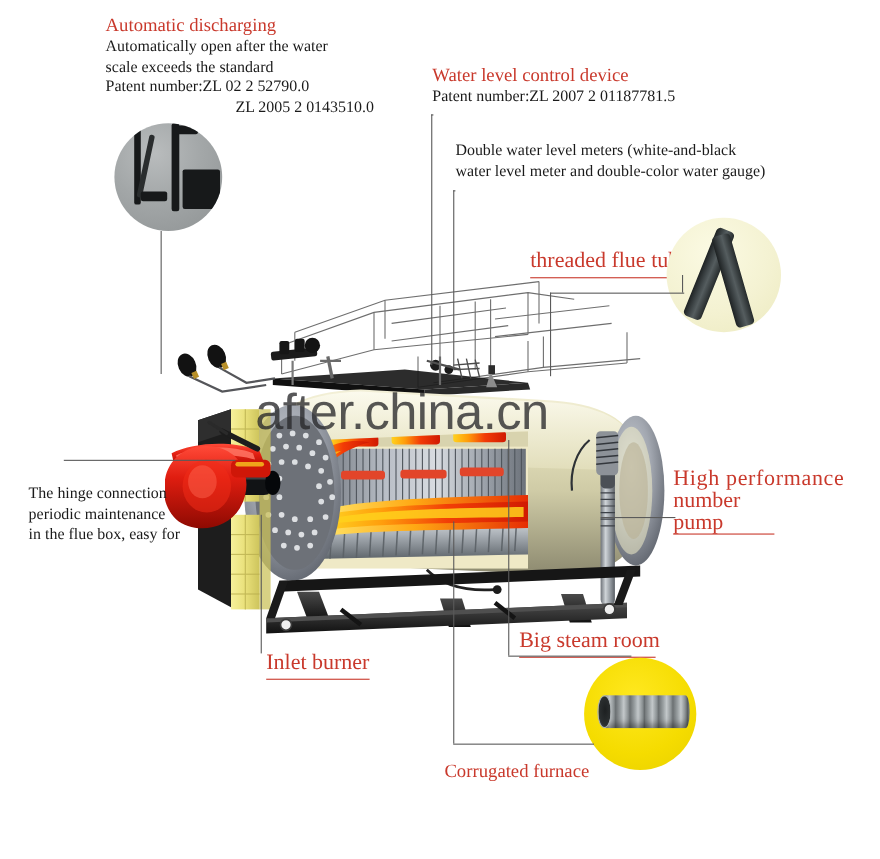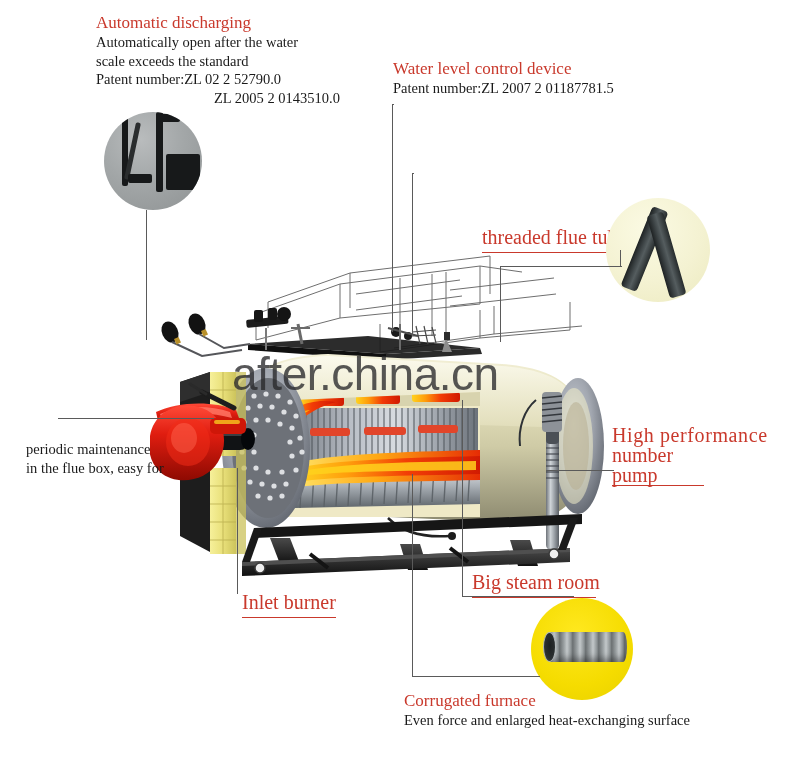--- a/index.html
+++ b/index.html
@@ -494,34 +494,39 @@
   <div class="lead v" style="left:146px; top:210px; height:130px;"></div>
 
   <div class="callout" style="left:393px; top:58px; width:300px;">
     <div class="head">Water level control device</div>
     <div class="sub">Patent number:ZL 2007 2 01187781.5</div>
   </div>
 
   <div class="lead h" style="left:392px; top:104px; width:2px;"></div>
   <div class="lead v" style="left:392px; top:104px; height:228px;"></div>
 
+  <div class="callout" style="left:414px; top:128px; width:296px;">
+    <div class="sub just">Double water level meters (white-and-black</div>
+    <div class="sub just">water level meter and double-color water gauge)</div>
+  </div>
   <div class="lead h" style="left:412px; top:173px; width:2px;"></div>
   <div class="lead v" style="left:412px; top:173px; height:162px;"></div>
 
   <div class="tag" style="left:482px; top:227px; width:136px;">threaded flue tube</div>
   <div class="inset inset-flue" style="left:606px; top:198px; width:104px; height:104px;">
     <div class="tube" style="left:30px; top:8px; transform:rotate(22deg);"></div>
     <div class="tube" style="left:52px; top:14px; transform:rotate(-16deg);"></div>
   </div>
   <div class="lead v" style="left:620px; top:250px; height:16px;"></div>
   <div class="lead h" style="left:500px; top:266px; width:122px;"></div>
   <div class="lead v" style="left:500px; top:266px; height:76px;"></div>
 
   <div class="lead h" style="left:58px; top:418px; width:156px;"></div>
   <div class="callout" style="left:26px; top:440px; width:184px;">
+    <div class="sub">The hinge connection</div>
     <div class="sub">periodic maintenance</div>
     <div class="sub">in the flue box, easy for</div>
   </div>
 
   <div class="tag two" style="left:612px; top:425px; width:170px;">
     <span class="l1">High performance</span>
     <span class="l2">number pump</span>
   </div>
   <div class="lead h" style="left:546px; top:470px; width:68px;"></div>
 
@@ -533,16 +538,15 @@
   <div class="lead h" style="left:462px; top:596px; width:112px;"></div>
 
   <div class="inset inset-furn" style="left:531px; top:598px; width:102px; height:102px;">
     <div class="corr"></div>
     <div class="mouth"></div>
   </div>
   <div class="lead v" style="left:412px; top:474px; height:202px;"></div>
   <div class="lead h" style="left:412px; top:676px; width:128px;"></div>
   <div class="callout" style="left:404px; top:690px; width:320px;">
     <div class="head">Corrugated furnace</div>
-    <div class="sub">Even force and enlarged heat-exchanging surface</div>
   </div>
 
 </div>
 
 </body></html>

